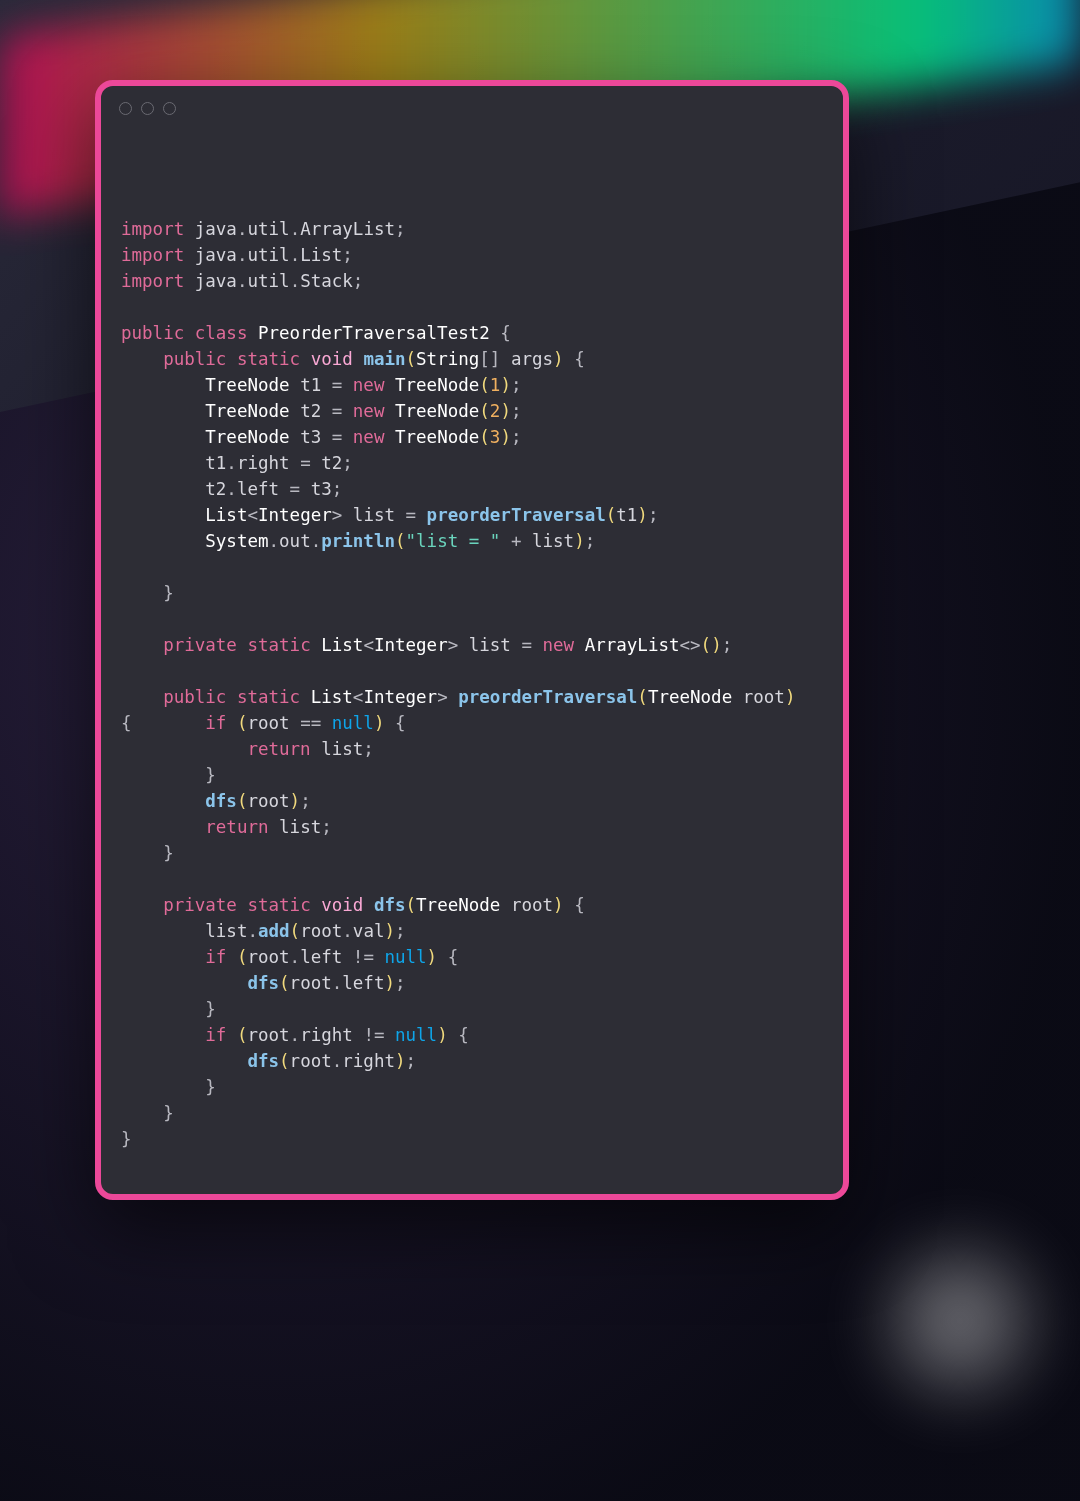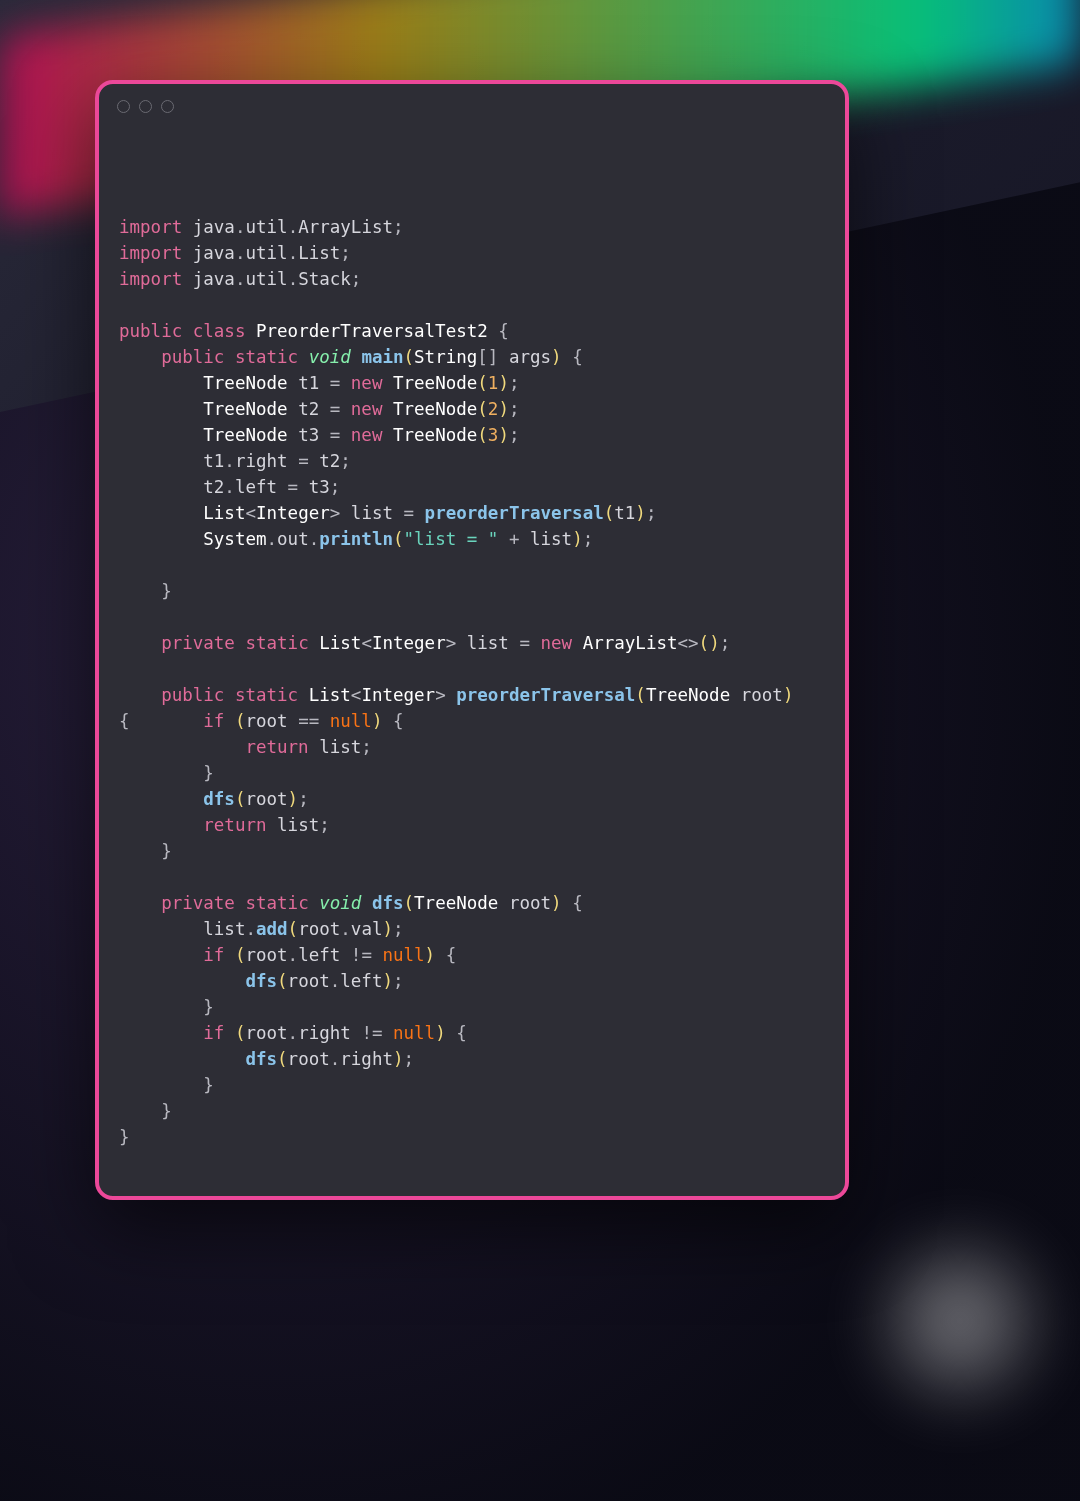--- a/index.html
+++ b/index.html
@@ -39,21 +39,21 @@
     background: radial-gradient(circle, rgba(255,255,255,0.5) 0%, transparent 70%);
     filter: blur(30px);
   }
   .window {
     position: absolute;
     top: 80px;
     left: 95px;
     width: 754px;
     height: 1120px;
     background: #2d2d35;
-    border: 4px solid #ec4899;
+    border: 6px solid #ec4899;
     border-radius: 18px;
     box-shadow: 0 30px 80px rgba(0,0,0,0.6);
     overflow: hidden;
   }
   .titlebar {
     height: 40px;
     padding: 16px 0 0 18px;
     display: flex;
     gap: 9px;
   }
@@ -67,22 +67,22 @@
   .code-area {
     padding: 90px 20px 20px 20px;
     font-family: "SF Mono", "Menlo", "Consolas", "Monaco", monospace;
     font-size: 17.5px;
     line-height: 26px;
     color: #d6d6dd;
     white-space: pre;
     overflow: hidden;
   }
   .kw-import, .kw-access, .kw-class, .kw-static, .kw-control, .kw-new { color: #e06b99; }
-  .kw-void { color: #86efac; font-style: italic; }
-  .kw-null { color: #f97316; }
+  .kw-void { color: #f9a8d4; }
+  .kw-null { color: #0ea5e9; }
   .type { color: #ffffff; }
   .method-call, .method-decl { color: #8bc4ea; font-weight: bold; }
   .field, .ident { color: #d6d6dd; }
   .string { color: #6ad4bd; }
   .number { color: #f0b060; }
   .punct { color: #b8b8c0; }
   .paren { color: #f0d97d; }
 </style>
 </head>
 <body>

